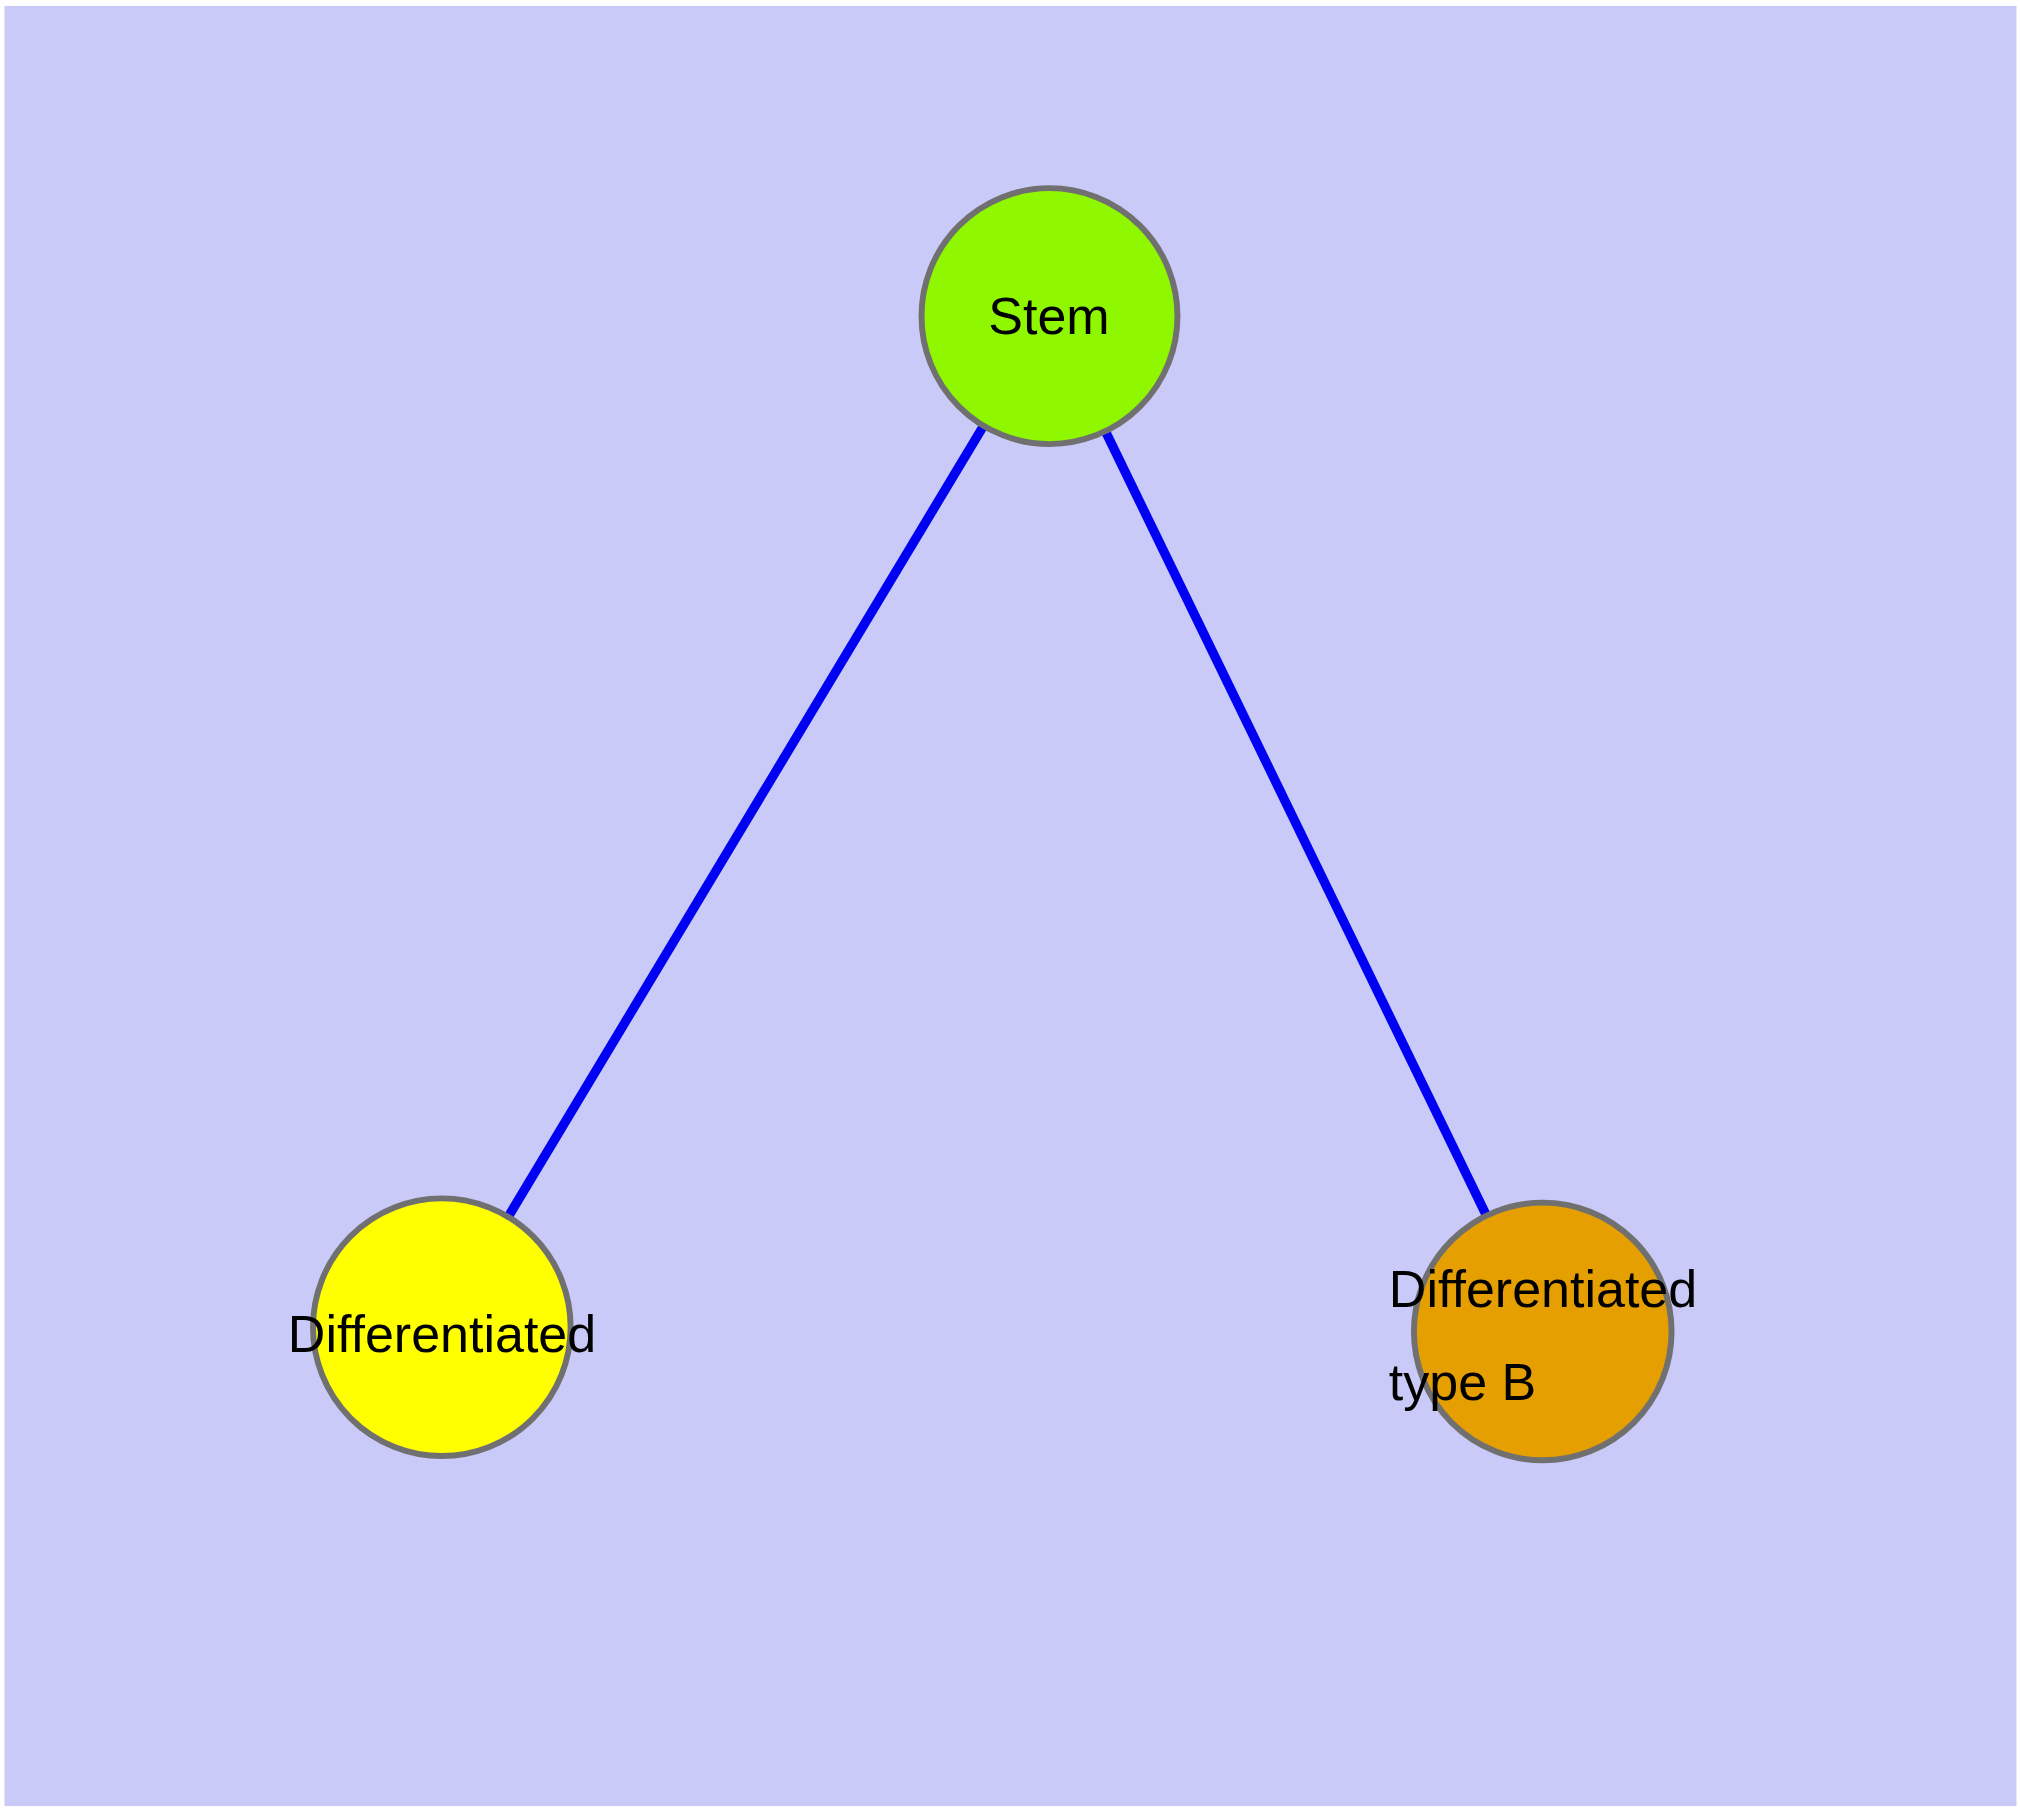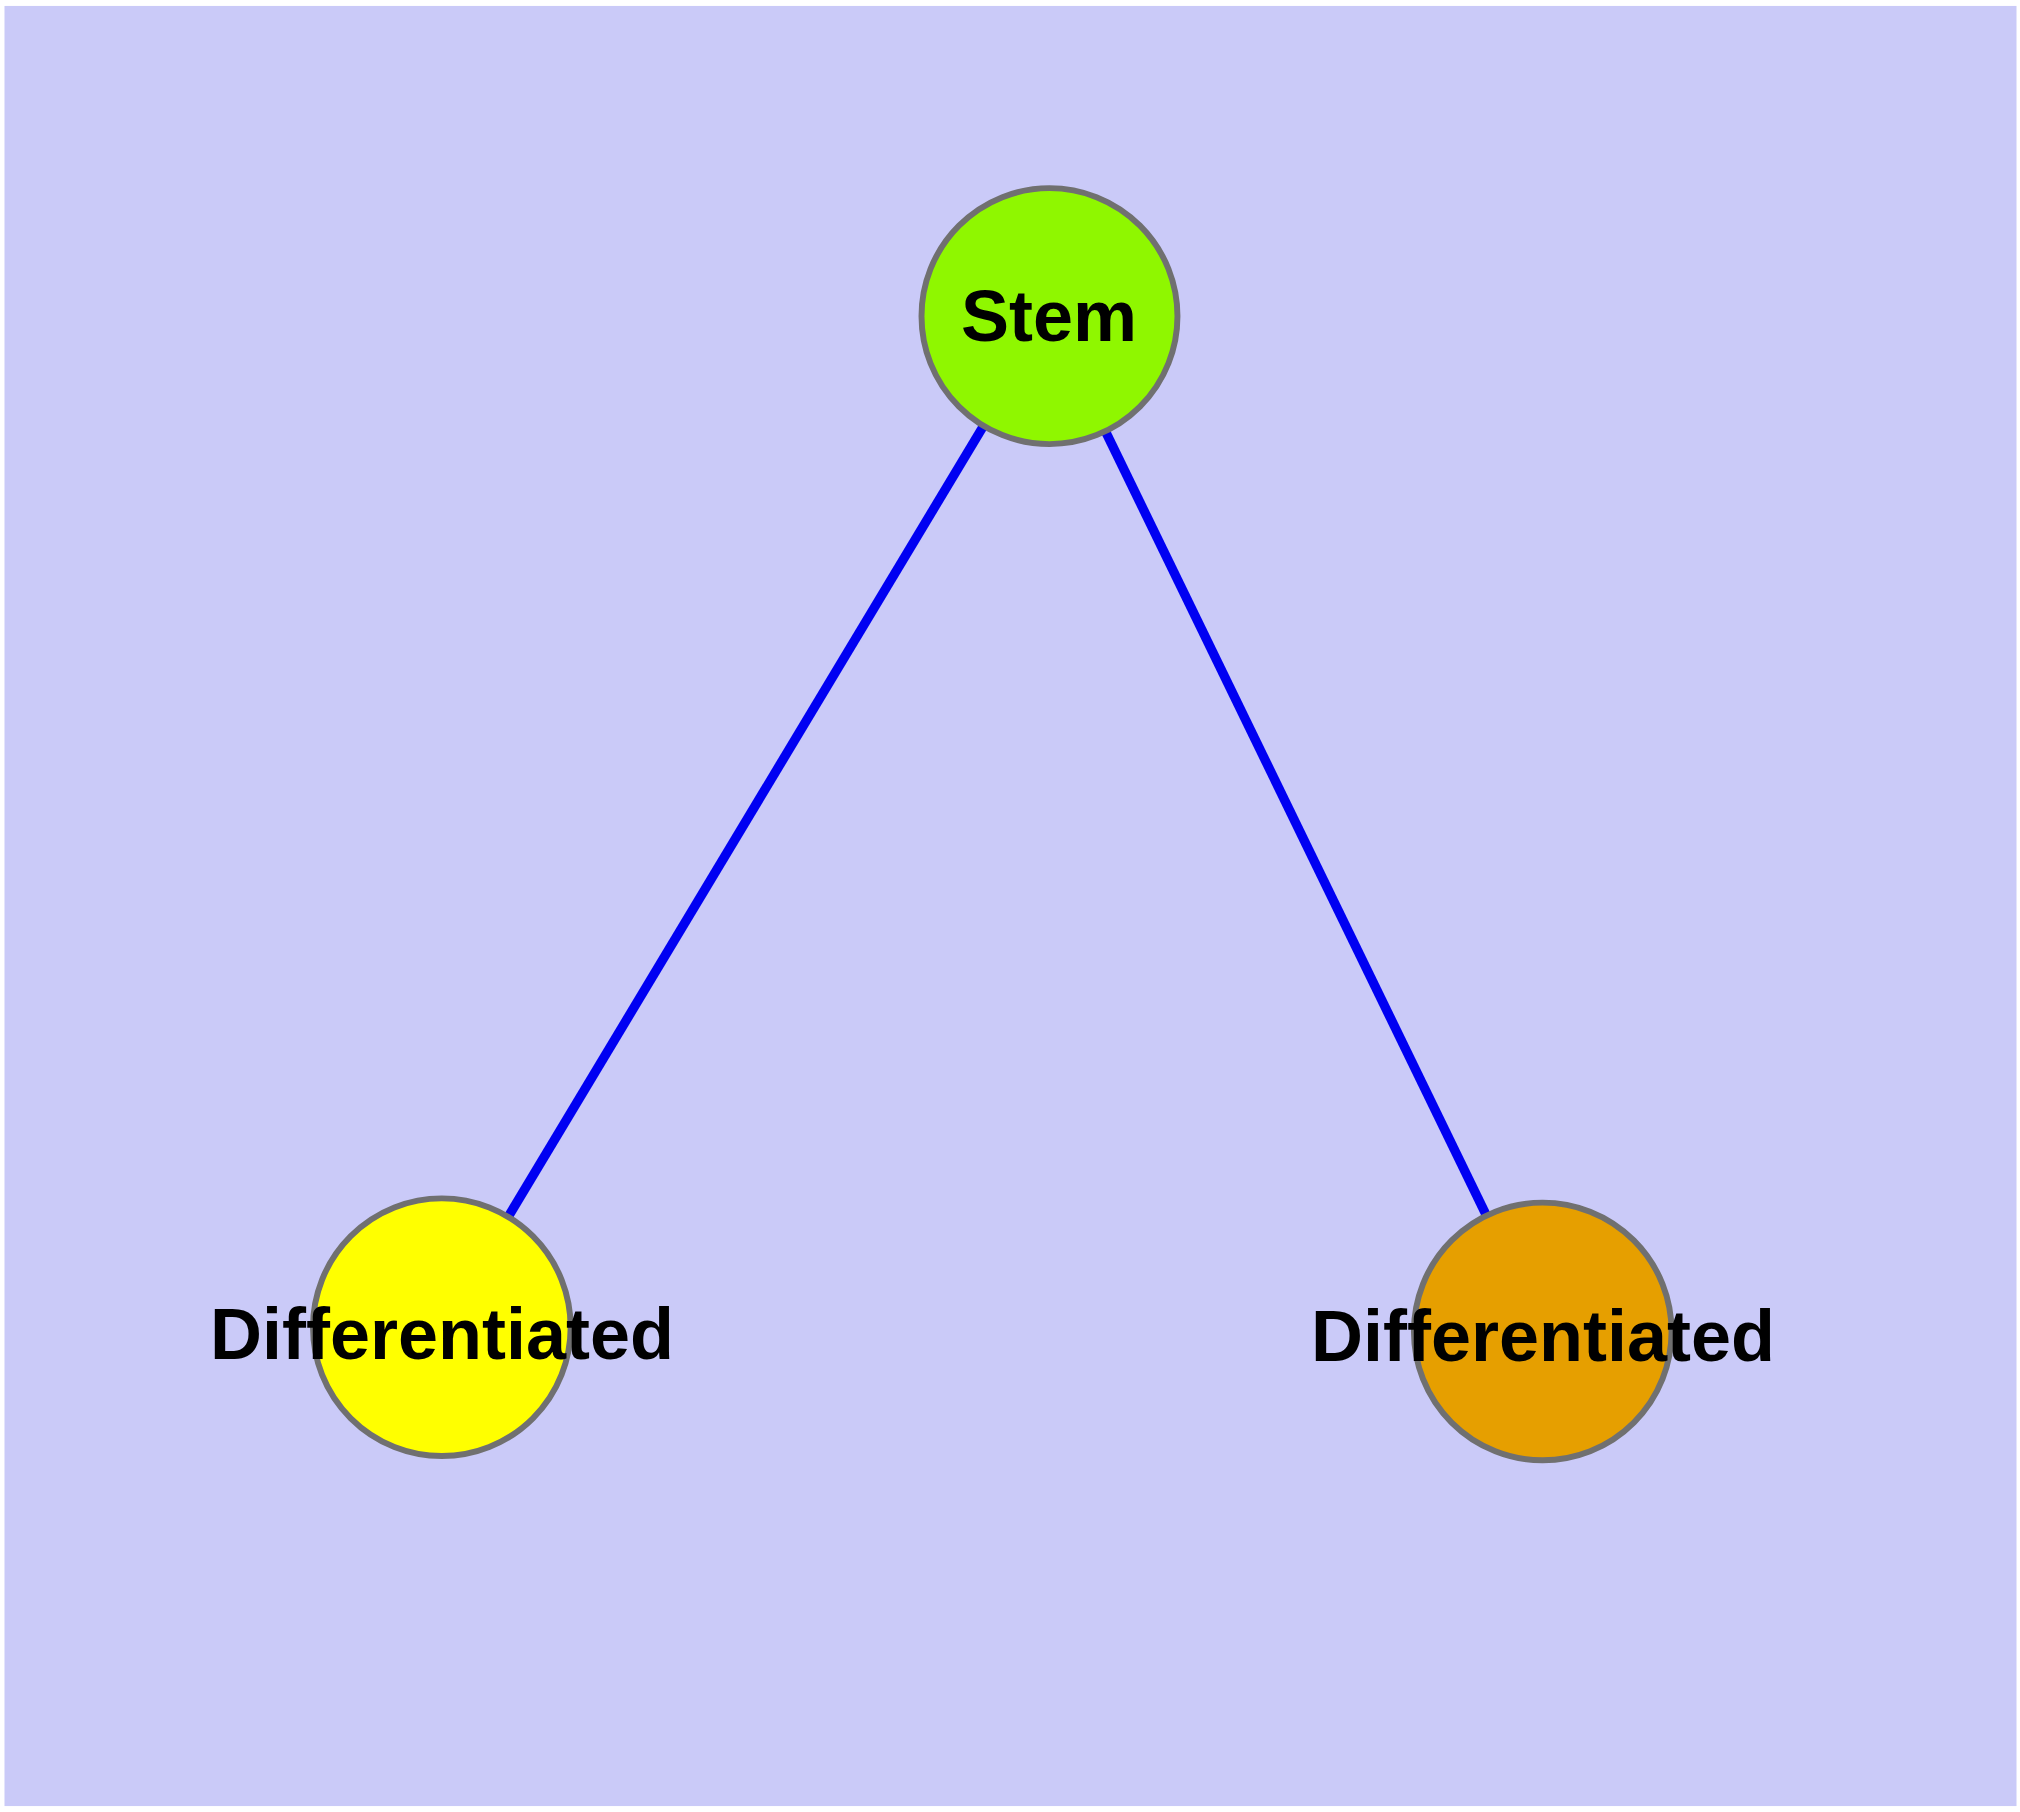--- a/index.html
+++ b/index.html
@@ -21,22 +21,22 @@
     position: absolute;
     left: 0;
     top: 0;
     width: 2021px;
     height: 1812px;
     display: block;
   }
   .node-label {
     position: absolute;
     transform: translate(-50%, -50%);
-    font-weight: 700;
-    font-size: 72px;
+    font-weight: 400;
+    font-size: 52px;
     line-height: 93px;
     white-space: nowrap;
     letter-spacing: 0;
   }
 </style>
 </head>
 <body>
 
 <div class="stage" style="background: rgb(255, 255, 255);">
 
@@ -58,16 +58,17 @@
   <div class="node-label" style="left: 1049px; top: 316px; color: rgb(0, 0, 0);">
     <div>Stem</div>
   </div>
 
   <div class="node-label" style="left: 442px; top: 1334px; color: rgb(0, 0, 0);">
     <div>Differentiated</div>
   </div>
 
   <div class="node-label" style="left: 1543px; top: 1336px; color: rgb(0, 0, 0);">
     <div>Differentiated</div>
+    <div>type B</div>
   </div>
 
 </div>
 
 
 </body></html>

